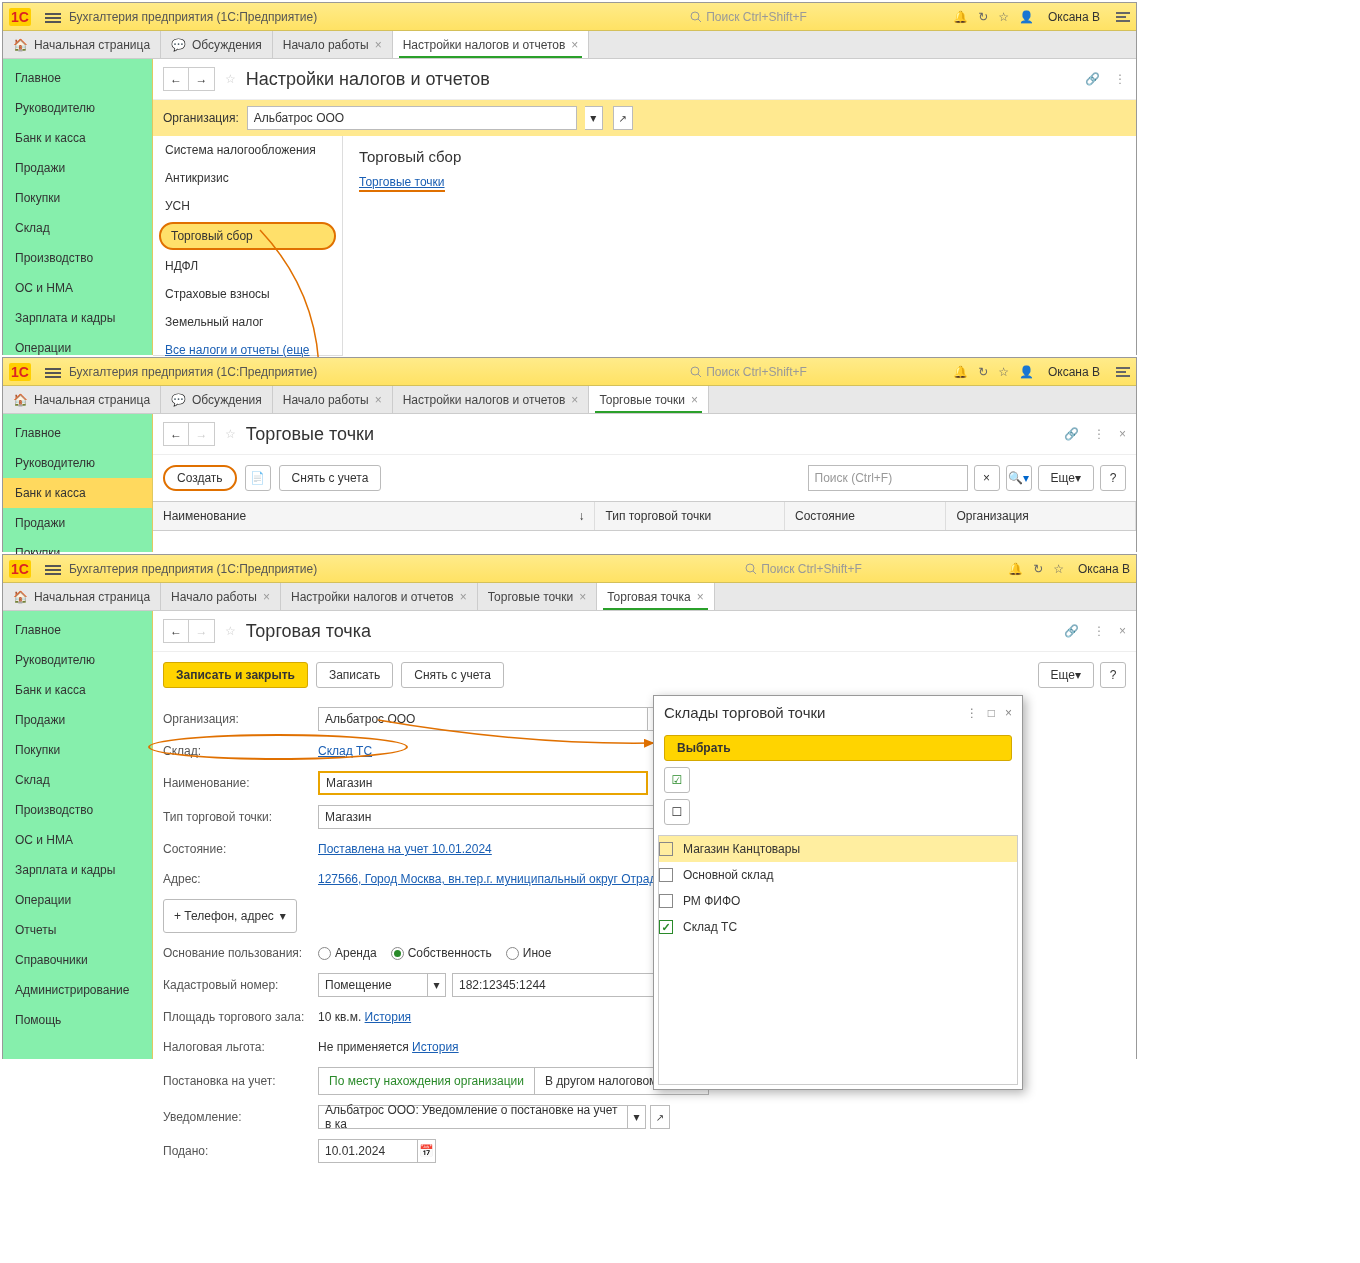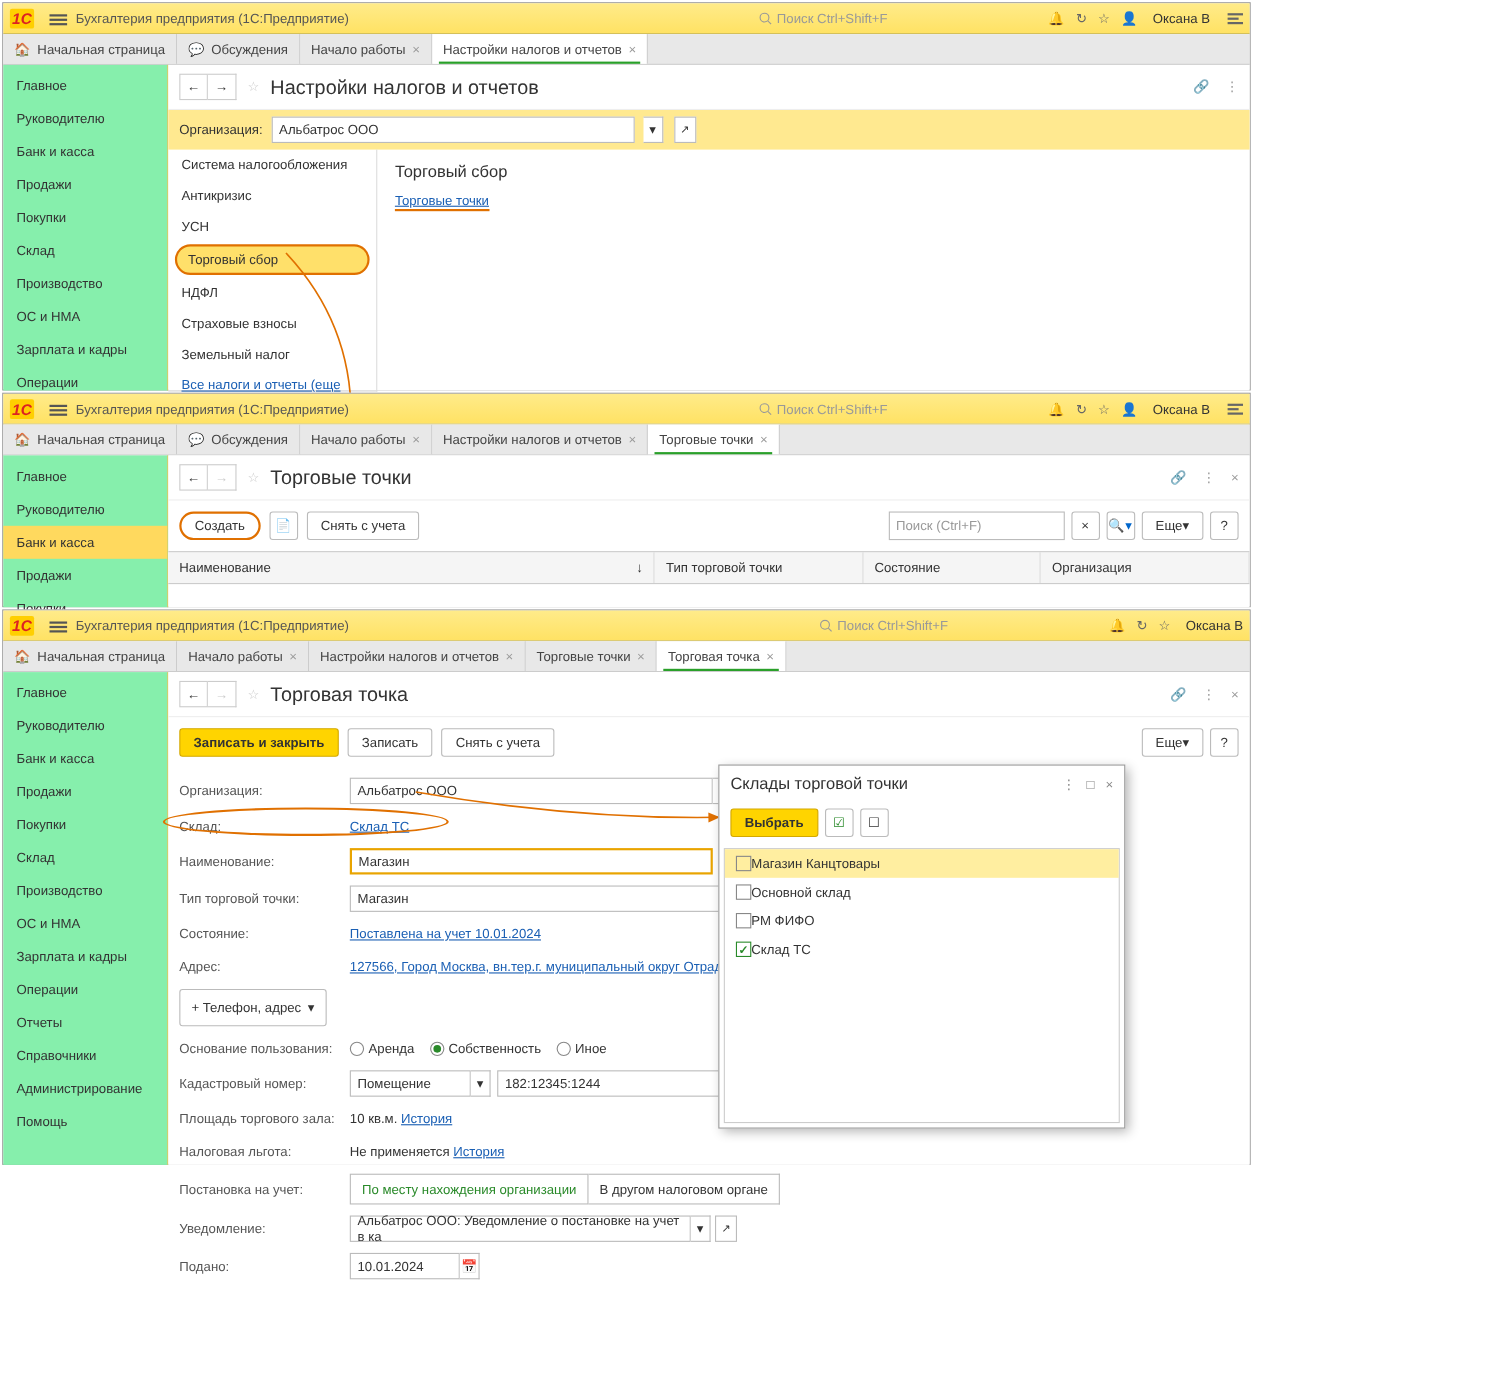--- a/index.html
+++ b/index.html
@@ -1,20 +1,20 @@
 <!DOCTYPE html>
 <html><head>
 <meta charset="utf-8">
 <style>
 *{box-sizing:border-box;margin:0;padding:0;}
 body{font-family:Arial,sans-serif;font-size:12px;color:#333;background:#fff;overflow:hidden;width:1360px;height:1263px;}
 .win{border:1px solid #999;background:#fff;position:relative;}
 .titlebar{height:28px;background:linear-gradient(#ffeb8a,#ffe264);display:flex;align-items:center;padding:0 6px;border-bottom:1px solid #d4c05a;}
 .logo{font-weight:bold;color:#d22;font-size:14px;margin-right:6px;}
-.logo .c{background:#ffcf00;padding:1px 2px;border-radius:2px;font-style:italic;}
+.logo .c{background:#ffcf00;padding:1px 2px;border-radius:2px;}
 .burger{width:16px;height:12px;margin:0 8px;cursor:pointer;}
 .burger div{height:2px;background:#555;margin:2px 0;}
 .titlebar .apptitle{color:#555;}
 .titlebar .search{margin-left:auto;display:flex;align-items:center;color:#999;border:1px solid transparent;padding:2px 6px;width:260px;}
 .titlebar .search svg{margin-right:4px;}
 .titlebar .right-icons{display:flex;align-items:center;gap:10px;margin-left:10px;}
 .titlebar .right-icons .ic{color:#666;cursor:pointer;}
 .titlebar .user{color:#333;margin-left:4px;}
 .eqbar{width:14px;margin-left:6px;}
 .eqbar div{height:2px;background:#666;margin:2px 0;}
@@ -74,23 +74,23 @@
 .form-row .radio.sel .rdot::after{content:"";width:7px;height:7px;background:#2a8a2a;border-radius:50%;}
 .form-row .seg{border:1px solid #bbb;height:28px;display:flex;align-items:center;padding:0 10px;cursor:pointer;}
 .form-row .seg.active{color:#2a8a2a;}
 .form-row .seg+.seg{border-left:none;}
 .addbtn{border:1px solid #bbb;height:26px;padding:16px 10px;display:flex;align-items:center;gap:6px;cursor:pointer;border-radius:3px;}
 .hl-oval{position:absolute;border:2px solid #e07000;border-radius:50%/50%;pointer-events:none;}
 .popup{position:absolute;background:#fff;border:1px solid #999;box-shadow:3px 3px 10px rgba(0,0,0,0.3);}
 .popup .phdr{display:flex;align-items:center;padding:8px 10px;}
 .popup .phdr .ptitle{font-size:15px;}
 .popup .phdr .picons{margin-left:auto;display:flex;gap:10px;color:#888;}
-.popup .ptool{padding:6px 10px;display:flex;gap:6px;}
+.popup .ptool{padding:6px 10px;display:flex;gap:6px;flex-direction:column;}
 .popup .list{border:1px solid #ccc;margin:4px;height:250px;}
-.popup .li{display:flex;align-items:center;padding:6px 10px;cursor:pointer;}
+.popup .li{display:flex;align-items:center;padding:6px 0;gap:10px;cursor:pointer;}
 .popup .li.sel{background:#ffeea0;}
 .popup .chk{width:14px;height:14px;border:1px solid #888;display:flex;align-items:center;justify-content:center;}
 .popup .chk.on{border-color:#2a8a2a;}
 .popup .chk.on::after{content:"✓";color:#2a8a2a;font-size:11px;font-weight:bold;}
 svg.arrow-line{position:absolute;pointer-events:none;overflow:visible;}
 </style>
 </head>
 <body>
 
 <div class="win" style="width:1135px;height:353px;margin:2px;">

